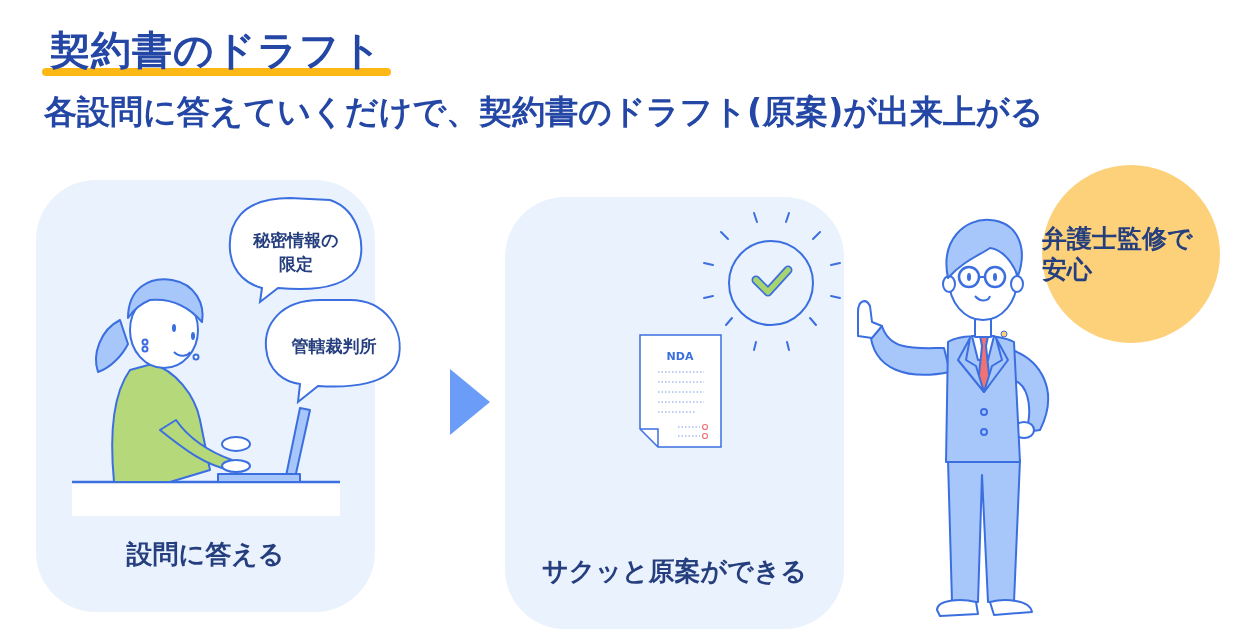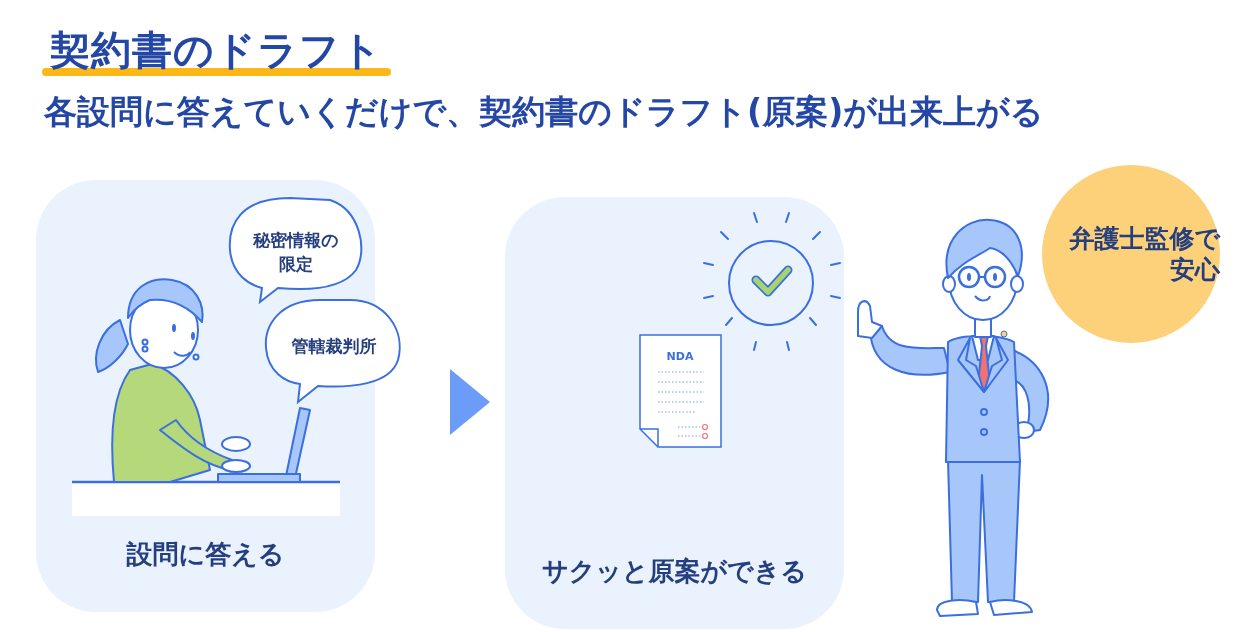--- a/index.html
+++ b/index.html
@@ -16,21 +16,21 @@
            border-radius:60px; }
   .panel-1 { left:36px; }
   .panel-2 { left:505px;margin-top:17px; }
   .panel-caption { position:absolute; left:0; right:0; bottom:40px; text-align:center;
                    font-size:26px; font-weight:bold; color:#253e7e; }
   .arrow { position:absolute; left:450px; top:369px; width:0; height:0;
            border-top:33px solid transparent; border-bottom:33px solid transparent;
            border-left:40px solid #6b9cf8; }
   .badge { position:absolute; left:1042px; top:165px; width:178px; height:178px;
            border-radius:50%; background:#fdd17a; display:flex; flex-direction:column;
-           align-items:flex-end; justify-content:center; }
+           align-items:flex-start; justify-content:center; }
   .badge span { font-size:25px; font-weight:bold; color:#253e7e; line-height:31px; }
   .bubble-text { font-size:17px; font-weight:bold; fill:#253e7e; }
   svg.illus { position:absolute; left:0; top:0; }
 </style>
 </head>
 <body>
 
 <div class="title-wrap">
   <div class="title">契約書のドラフト</div>
   <div class="title-underline"></div>

